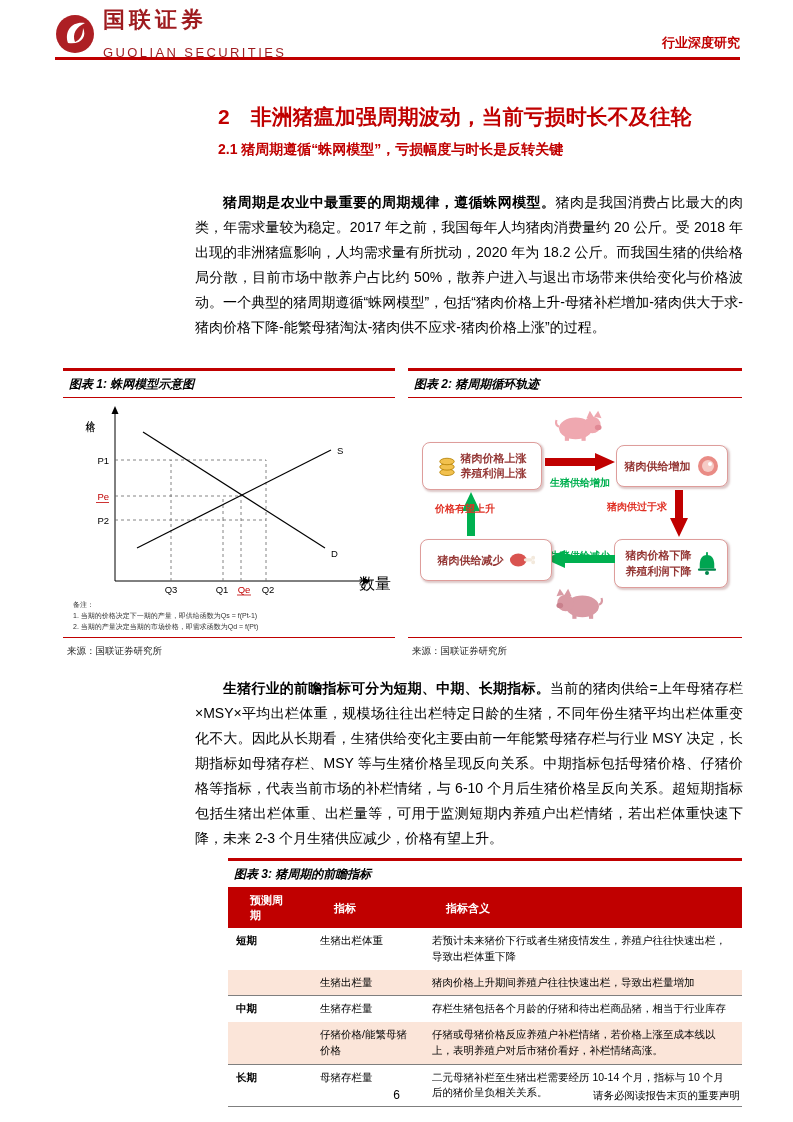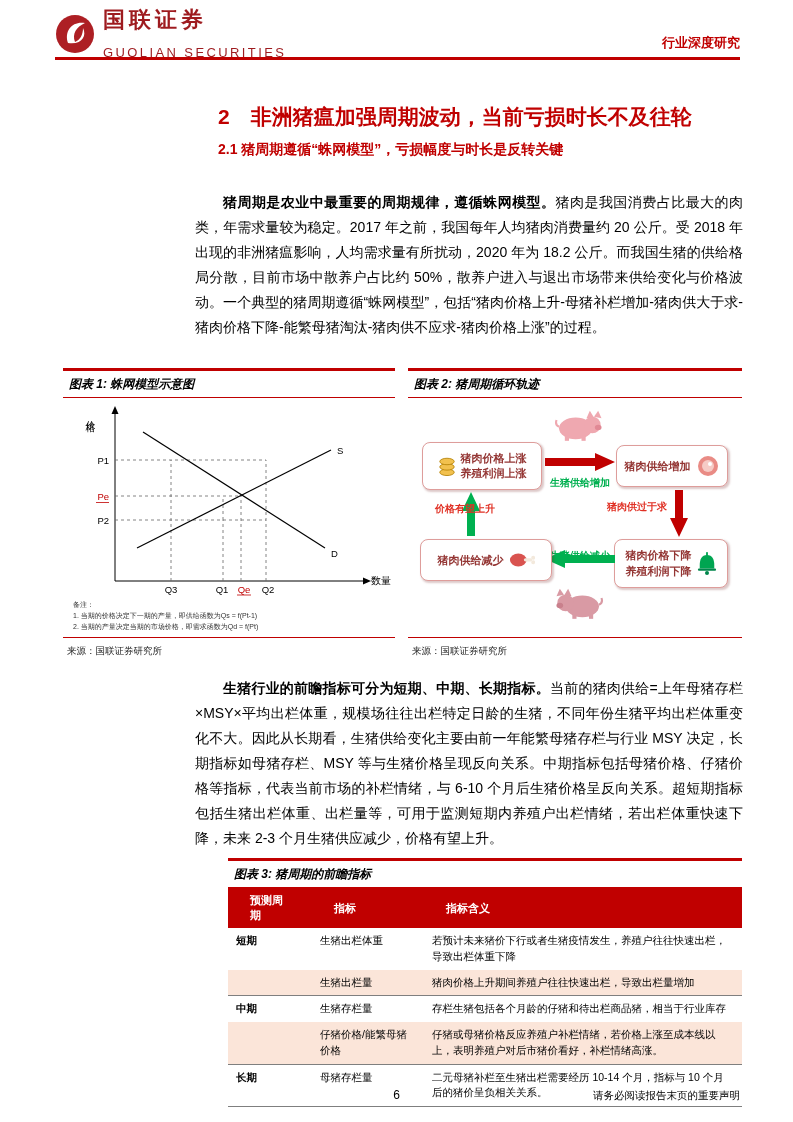--- a/index.html
+++ b/index.html
@@ -25,21 +25,21 @@
   
   .fig-box { position:absolute; background:#fff; }
   .fig-title { border-top:3px solid #C00000; border-bottom:1px solid #C00000; font-size:12px; font-weight:bold; font-style:italic; color:#000; padding:5px 6px 4px 6px; }
   .fig-content { position:relative; border-bottom:1px solid #C00000; height:240px; overflow:hidden; }
   .fig-source { font-size:9.5px; color:#222; padding:7px 4px 0 4px; }
 
   
   .cobweb text { font-size:9.5px; fill:#000; font-family:"Liberation Sans",sans-serif; }
   .cobweb text.red { fill:#C00000; }
   .yaxis-label { position:absolute; left:20px; top:14px; writing-mode:vertical-rl; font-size:10px; letter-spacing:2px; }
-  .xaxis-label { position:absolute; right:4px; top:176px; font-size:10px; }
+  .xaxis-label { position:absolute; right:4px; top:176px; font-size:16px; }
   .fig-notes { position:absolute; left:10px; bottom:4px; font-size:7px; color:#333; line-height:1.55; }
 
   
   .flow { position:relative; height:240px; }
   .node { position:absolute; border:1.5px solid #DE9D9B; border-radius:8px; background:#fff; color:#943634; font-weight:bold; font-size:11px; display:flex; align-items:center; justify-content:center; gap:5px; text-align:center; box-shadow:1.5px 1.5px 2px rgba(120,40,40,0.25); }
   .node .lines { line-height:1.4; }
   .flow-label { position:absolute; font-size:10px; font-weight:bold; text-align:center; }
   .flow-label.green { color:#00B050; }
   .flow-label.red { color:#E03024; }
   .arr { position:absolute; }

